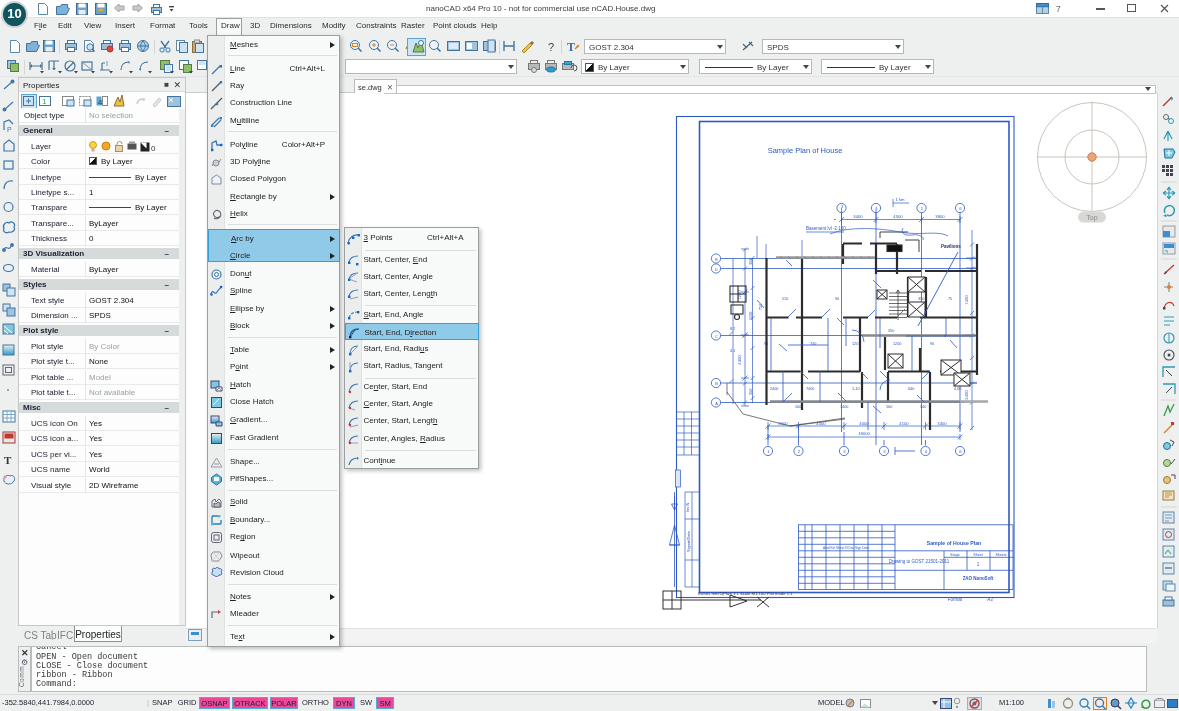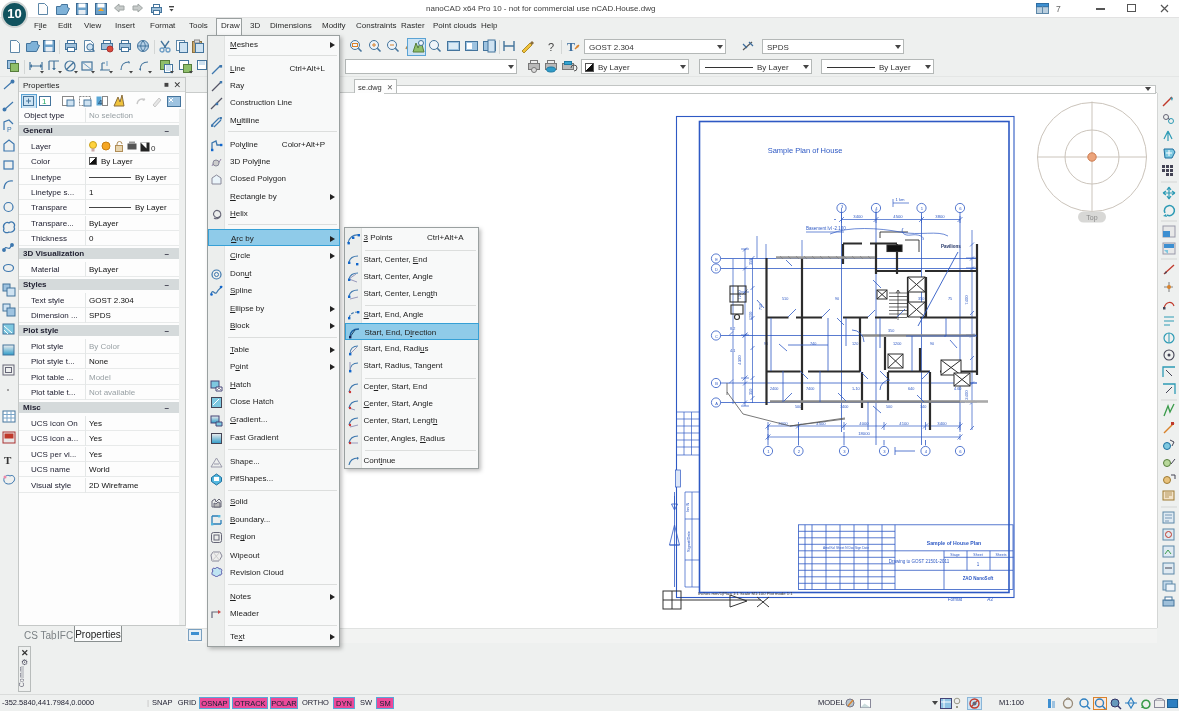--- a/index.html
+++ b/index.html
@@ -928,20 +928,27 @@
   </div>
   <div class="ab" style="left:188px;top:629px;width:14px;height:12px;background:#e8f0f6;border:1px solid #7aa0c0">
       <div style="position:absolute;left:2px;top:2px;width:8px;height:3px;background:#3d8fd1"></div>
     </div>
   <div class="ab" id="cmd">
     <div class="ab" style="left:18px;top:3px;width:13px;height:46px;background:#eef0ef;border:1px solid #b8bcbb">
       <span style="position:absolute;left:2px;top:1px;font-size:9px;font-weight:bold;color:#333">✕</span>
       <span style="position:absolute;left:2px;top:11px;font-size:8px;color:#556">⚙</span>
       <span style="position:absolute;left:-8px;top:26px;font-size:6.5px;color:#667;transform:rotate(-90deg);letter-spacing:0.5px">Comm</span>
     </div>
+    <div class="ab" style="left:31px;top:3px;width:1116px;height:46px;background:#fdfdfd;border:1px solid #b8bcbb;overflow:hidden;font-family:'Liberation Mono',monospace;font-size:8.5px;color:#3a3a3a">
+      <div style="position:absolute;left:4px;top:-5px">Cancel</div>
+      <div style="position:absolute;left:4px;top:5px">OPEN - Open document</div>
+      <div style="position:absolute;left:4px;top:14px">CLOSE - Close document</div>
+      <div style="position:absolute;left:4px;top:23px">ribbon - Ribbon</div>
+      <div style="position:absolute;left:4px;top:32px">Command:</div>
+    </div>
   </div>
   <div class="ab" id="status">
     <span class="ab" style="left:2px;top:2.5px;font-size:7.5px;color:#223">-352.5840,441.7984,0.0000</span>
     <span class="ab" style="left:147px;top:3px;color:#bbb;font-size:8px">|</span>
     <div class="tog" style="left:152px;width:20px">SNAP</div>
     <div class="tog" style="left:177px;width:20px">GRID</div>
     <div class="tog togbox" style="left:199px;width:31px">OSNAP</div>
     <div class="tog togbox" style="left:232px;width:36px">OTRACK</div>
     <div class="tog togbox" style="left:270px;width:28px">POLAR</div>
     <div class="tog" style="left:302px;width:26px">ORTHO</div>
@@ -1072,21 +1079,21 @@
         <span class="mtxt"><u>R</u>ectangle by</span>
         <span class="marr"></span>
       </div>
     <div class="mitem" style="top:170.9px">
         <svg class="micon" viewBox="0 0 13 13">
           <path d="M10 8a3.5 3.5 0 1 1-1-5M9 3a4 4 0 1 1-5 7" fill="none" stroke="#667" stroke-width="1.1"></path>
         </svg>
         <span class="mtxt"><u>H</u>elix</span>
       </div>
     <div class="msep" style="top:188.5px"></div>
-    <div class="mitem hl" style="top:193.5px;height:17px;width:132px">
+    <div class="mitem hl" style="top:193.5px;height:33px;width:132px">
         <span class="mtxt" style="top:3.5px"><u>A</u>rc by</span>
         <span class="marr" style="top:5.5px"></span>
       </div>
     <div class="mitem" style="top:212.5px">
         <span class="mtxt"><u>C</u>ircle</span>
         <span class="marr"></span>
       </div>
     <div class="mitem" style="top:230px">
         <svg class="micon" viewBox="0 0 13 13">
           <circle cx="6.5" cy="6.5" r="4.5" fill="none" stroke="#3d77ae" stroke-width="1.2"></circle>

